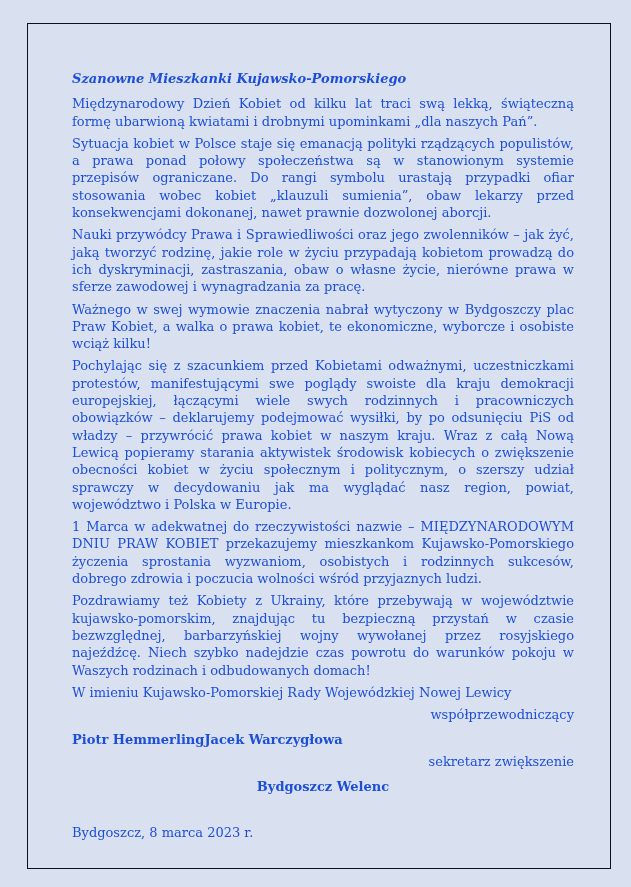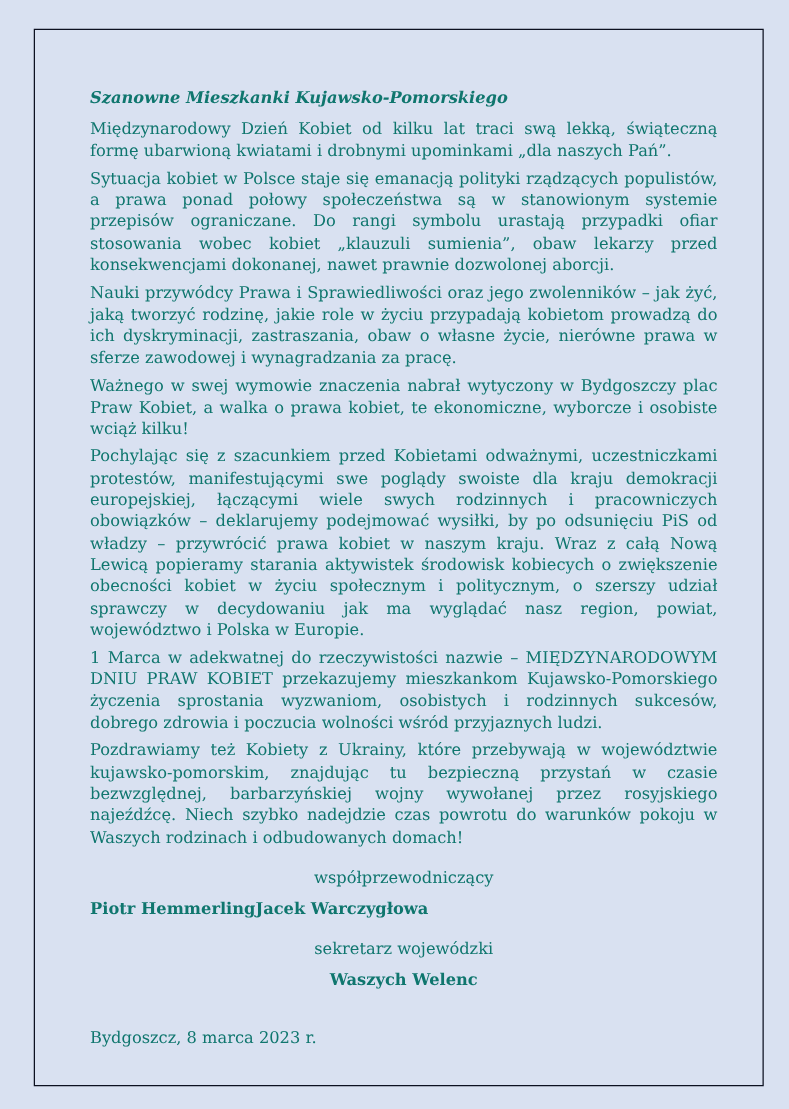--- a/index.html
+++ b/index.html
@@ -19,41 +19,41 @@
     top: 23px;
     width: 584px;
     height: 846px;
     box-sizing: border-box;
     border: 1.5px solid #0c1020;
     padding: 46px 36px 0 44px;
     background: #d9e1f1;
     font-family: "DejaVu Serif", serif;
     font-size: 13px;
     line-height: 17.3px;
-    color: #0f766e;
+    color: #1d4ed8;
   }
   .heading {
     font-weight: bold;
     font-style: italic;
     margin: 0 0 8px 0;
     white-space: nowrap;
   }
   .par {
     margin: 0 0 5px 0;
     text-align: justify;
     text-justify: inter-word;
     hyphens: none;
   }
   .on-behalf {
     margin: 0;
     text-align: left;
   }
   .sig-role {
-    text-align: center;
-    margin-top: 15px;
+    text-align: right;
+    margin-top: 5px;
   }
   .sig-names {
     display: flex;
     justify-content: flex-start;
     font-weight: bold;
     margin-top: 7.5px;
   }
   .sig-center-bold {
     text-align: center;
     font-weight: bold;
@@ -78,27 +78,28 @@
   <p class="par">Nauki przywódcy Prawa i Sprawiedliwości oraz jego zwolenników – jak żyć, jaką tworzyć rodzinę, jakie role w życiu przypadają kobietom prowadzą do ich dyskryminacji, zastraszania, obaw o własne życie, nierówne prawa w sferze zawodowej i wynagradzania za pracę.</p>
 
   <p class="par">Ważnego w swej wymowie znaczenia nabrał wytyczony w Bydgoszczy plac Praw Kobiet, a walka o prawa kobiet, te ekonomiczne, wyborcze i osobiste wciąż kilku!</p>
 
   <p class="par">Pochylając się z szacunkiem przed Kobietami odważnymi, uczestniczkami protestów, manifestującymi swe poglądy swoiste dla kraju demokracji europejskiej, łączącymi wiele swych rodzinnych i pracowniczych obowiązków – deklarujemy podejmować wysiłki, by po odsunięciu PiS od władzy – przywrócić prawa kobiet w naszym kraju. Wraz z całą Nową Lewicą popieramy starania aktywistek środowisk kobiecych o zwiększenie obecności kobiet w życiu społecznym i politycznym, o szerszy udział sprawczy w decydowaniu jak ma wyglądać nasz region, powiat, województwo i Polska w Europie.</p>
 
   <p class="par">1 Marca w adekwatnej do rzeczywistości nazwie – MIĘDZYNARODOWYM DNIU PRAW KOBIET przekazujemy mieszkankom Kujawsko-Pomorskiego życzenia sprostania wyzwaniom, osobistych i rodzinnych sukcesów, dobrego zdrowia i poczucia wolności wśród przyjaznych ludzi.</p>
 
   <p class="par">Pozdrawiamy też Kobiety z Ukrainy, które przebywają w województwie kujawsko-pomorskim, znajdując tu bezpieczną przystań w czasie bezwzględnej, barbarzyńskiej wojny wywołanej przez rosyjskiego najeźdźcę. Niech szybko nadejdzie czas powrotu do warunków pokoju w Waszych rodzinach i odbudowanych domach!</p>
 
+  <p class="par on-behalf">W imieniu Kujawsko-Pomorskiej Rady Wojewódzkiej Nowej Lewicy</p>
 
   <div class="sig-role">współprzewodniczący</div>
 
   <div class="sig-names">
     <span>Piotr Hemmerling</span>
     <span>Jacek Warczygłowa</span>
   </div>
 
-  <div class="sig-role">sekretarz wojewódzki</div>
+  <div class="sig-role">sekretarz zwiększenie</div>
 
-  <div class="sig-center-bold">Waszych Welenc</div>
+  <div class="sig-center-bold">Bydgoszcz Welenc</div>
 
   <div class="dateline">Bydgoszcz, 8 marca 2023 r.</div>
 
 </div>
 
 </body></html>

